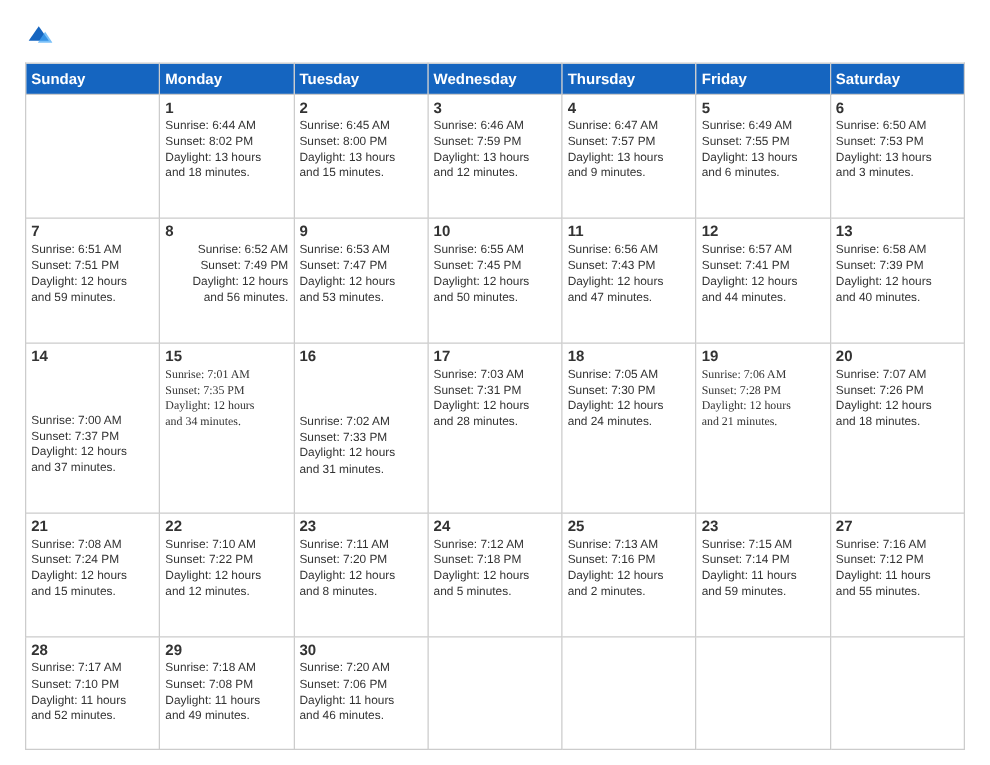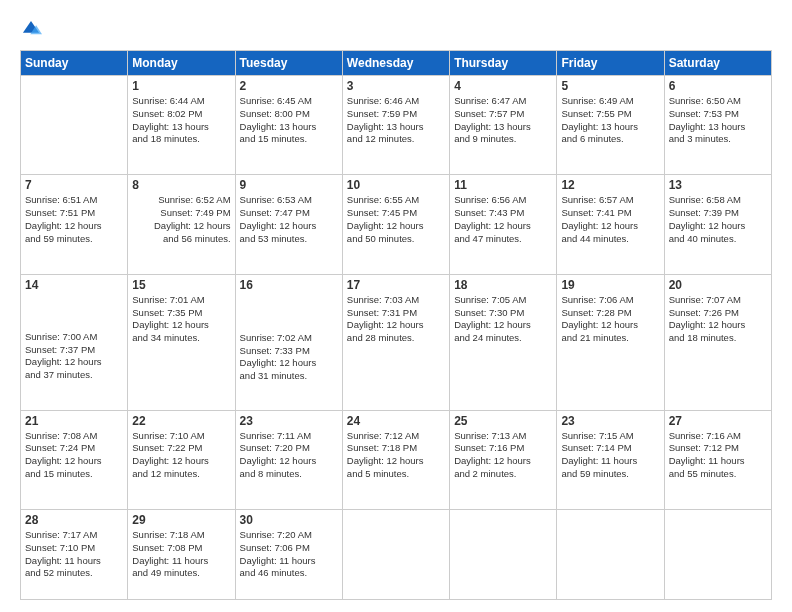--- a/index.html
+++ b/index.html
@@ -236,21 +236,21 @@
         <tr>
           <td>
             <span class="day-number">14</span>
             <div class="day-info" style="white-space: pre-line; margin-top: 39px;">Sunrise: 7:00 AM
 Sunset: 7:37 PM
 Daylight: 12 hours
 and 37 minutes.</div>
           </td>
           <td>
             <span class="day-number">15</span>
-            <div class="day-info" style="white-space: pre-line;">Sunrise: 7:01 AM
+            <div class="day-info" style="white-space: pre-line; font-family: Liberation Serif, serif;">Sunrise: 7:01 AM
 Sunset: 7:35 PM
 Daylight: 12 hours
 and 34 minutes.</div>
           </td>
           <td>
             <span class="day-number">16</span>
             <div class="day-info" style="white-space: pre-line; margin-top: 40px;">Sunrise: 7:02 AM
 Sunset: 7:33 PM
 Daylight: 12 hours
 and 31 minutes.</div>
@@ -264,21 +264,21 @@
           </td>
           <td>
             <span class="day-number">18</span>
             <div class="day-info" style="white-space: pre-line;">Sunrise: 7:05 AM
 Sunset: 7:30 PM
 Daylight: 12 hours
 and 24 minutes.</div>
           </td>
           <td>
             <span class="day-number">19</span>
-            <div class="day-info" style="white-space: pre-line;">Sunrise: 7:06 AM
+            <div class="day-info" style="white-space: pre-line; font-family: Liberation Serif, serif;">Sunrise: 7:06 AM
 Sunset: 7:28 PM
 Daylight: 12 hours
 and 21 minutes.</div>
           </td>
           <td>
             <span class="day-number">20</span>
             <div class="day-info" style="white-space: pre-line;">Sunrise: 7:07 AM
 Sunset: 7:26 PM
 Daylight: 12 hours
 and 18 minutes.</div>

